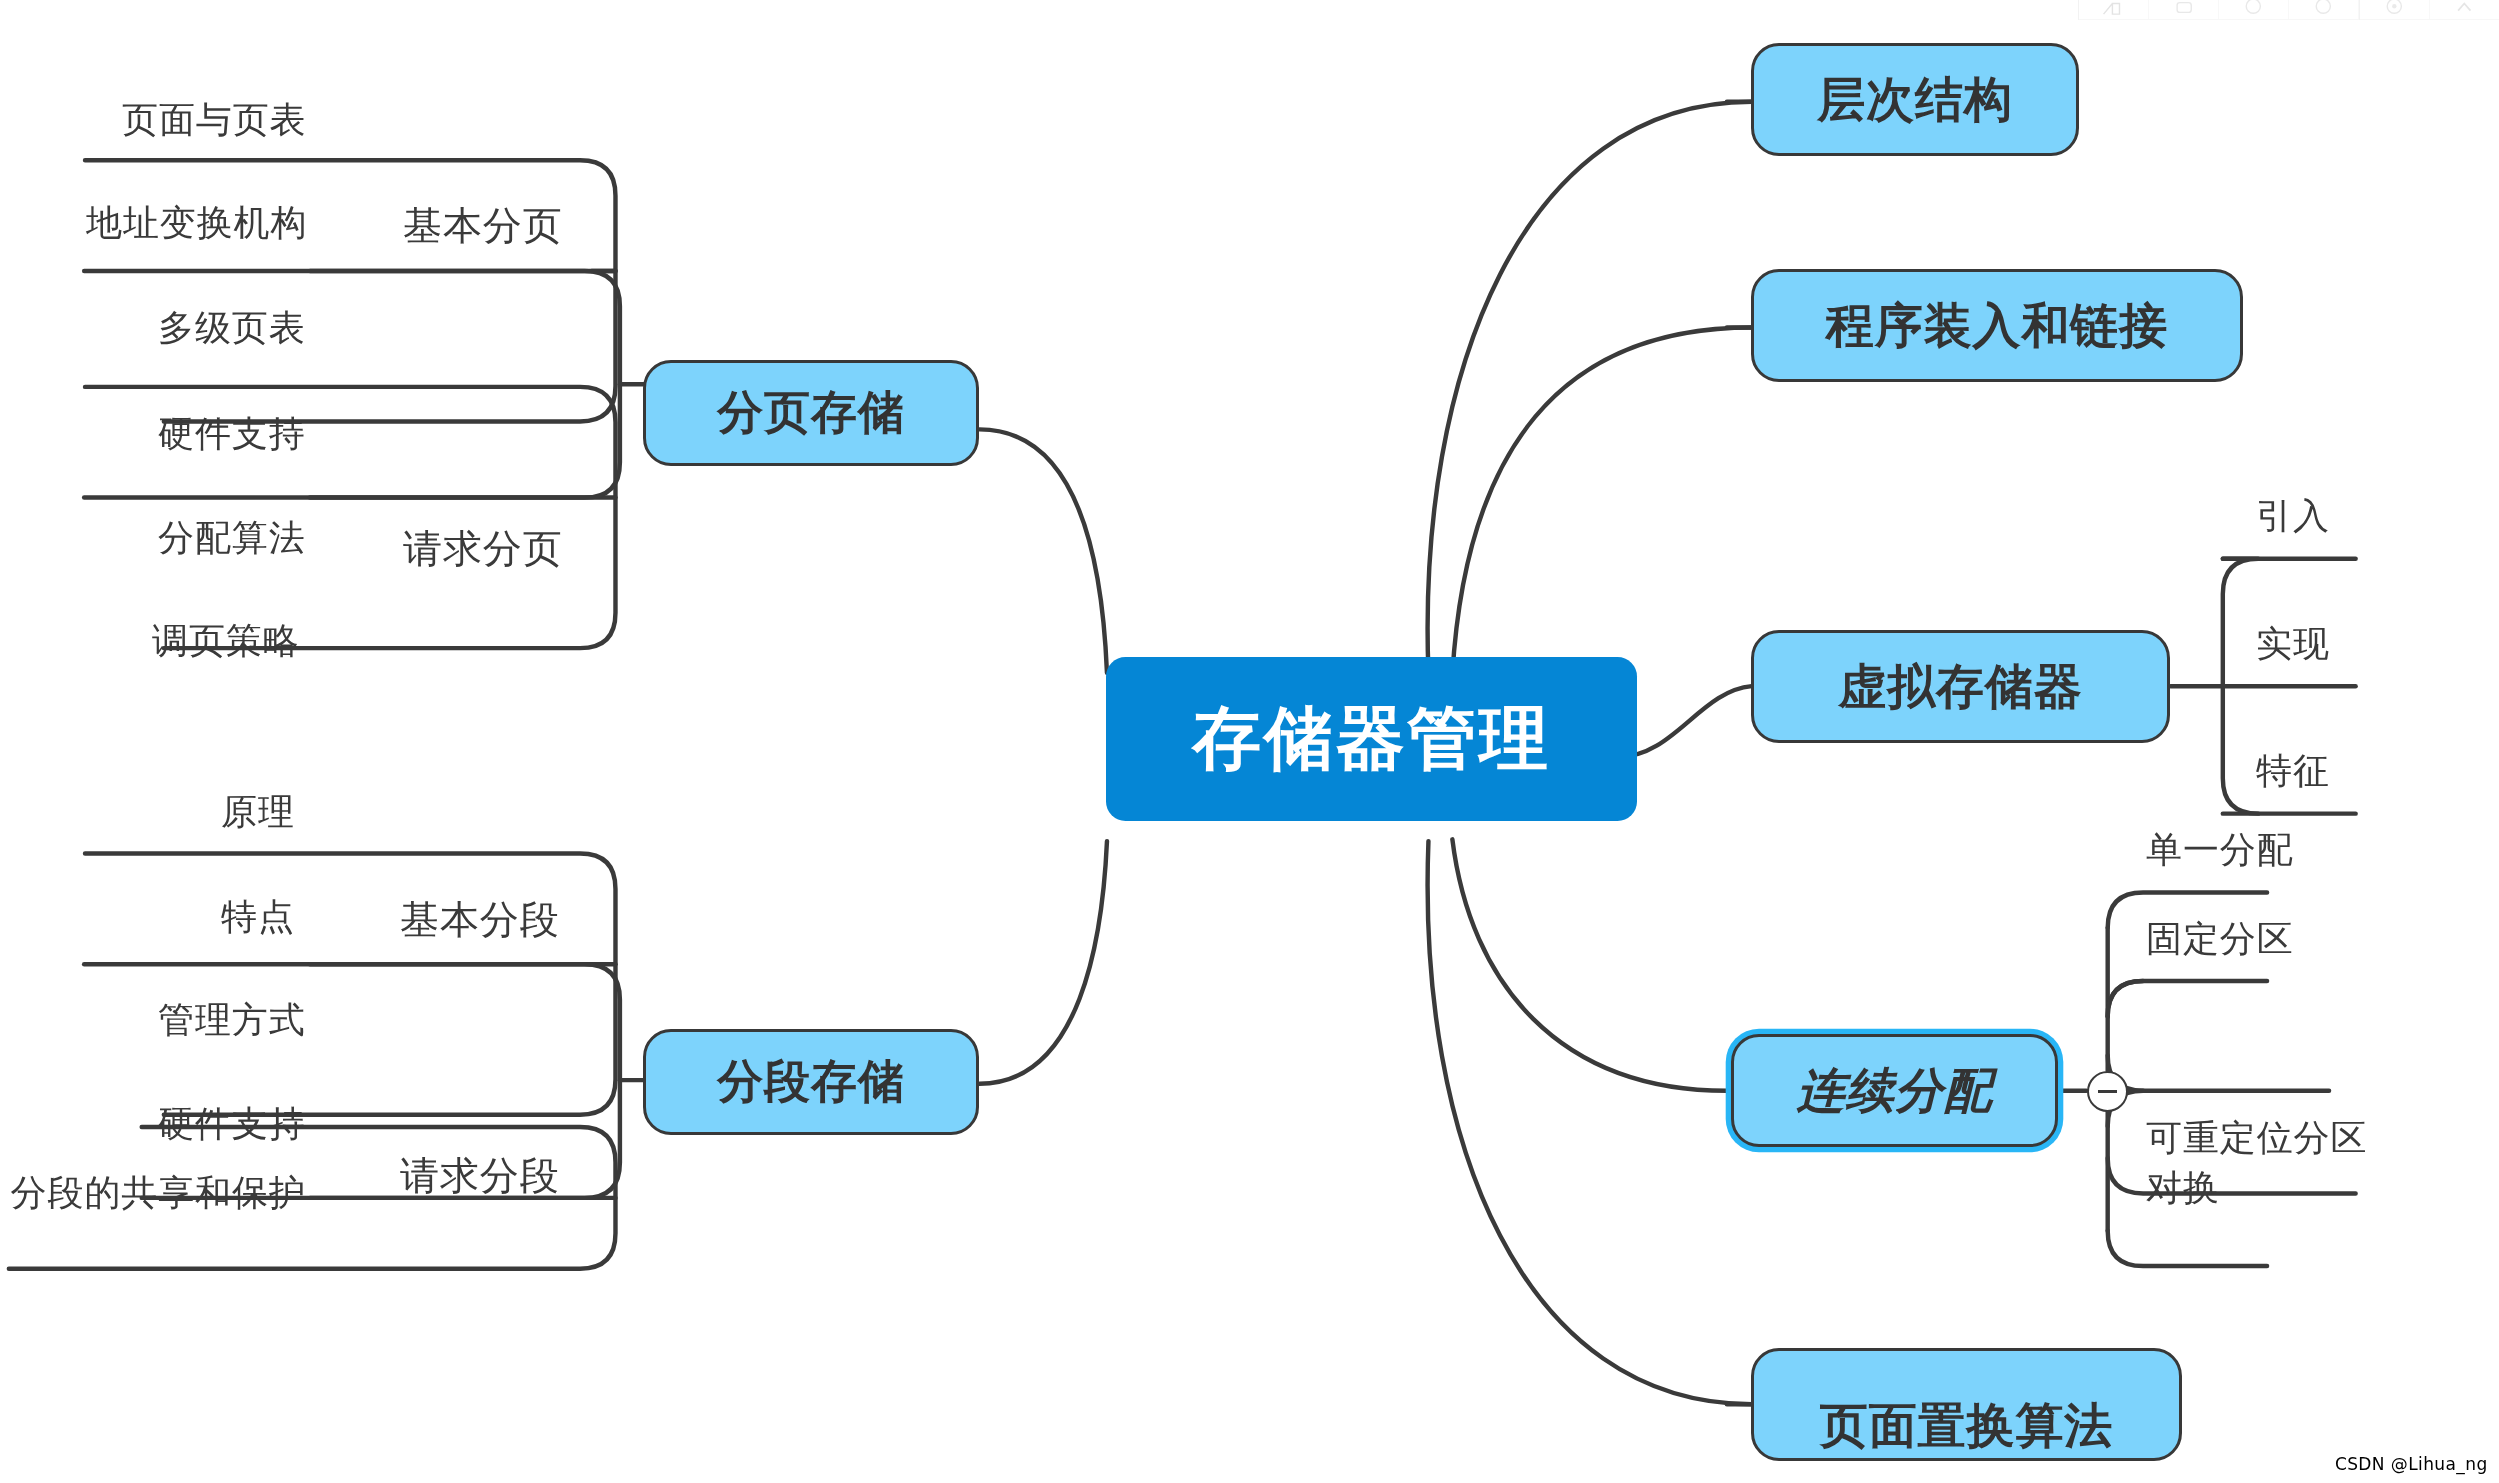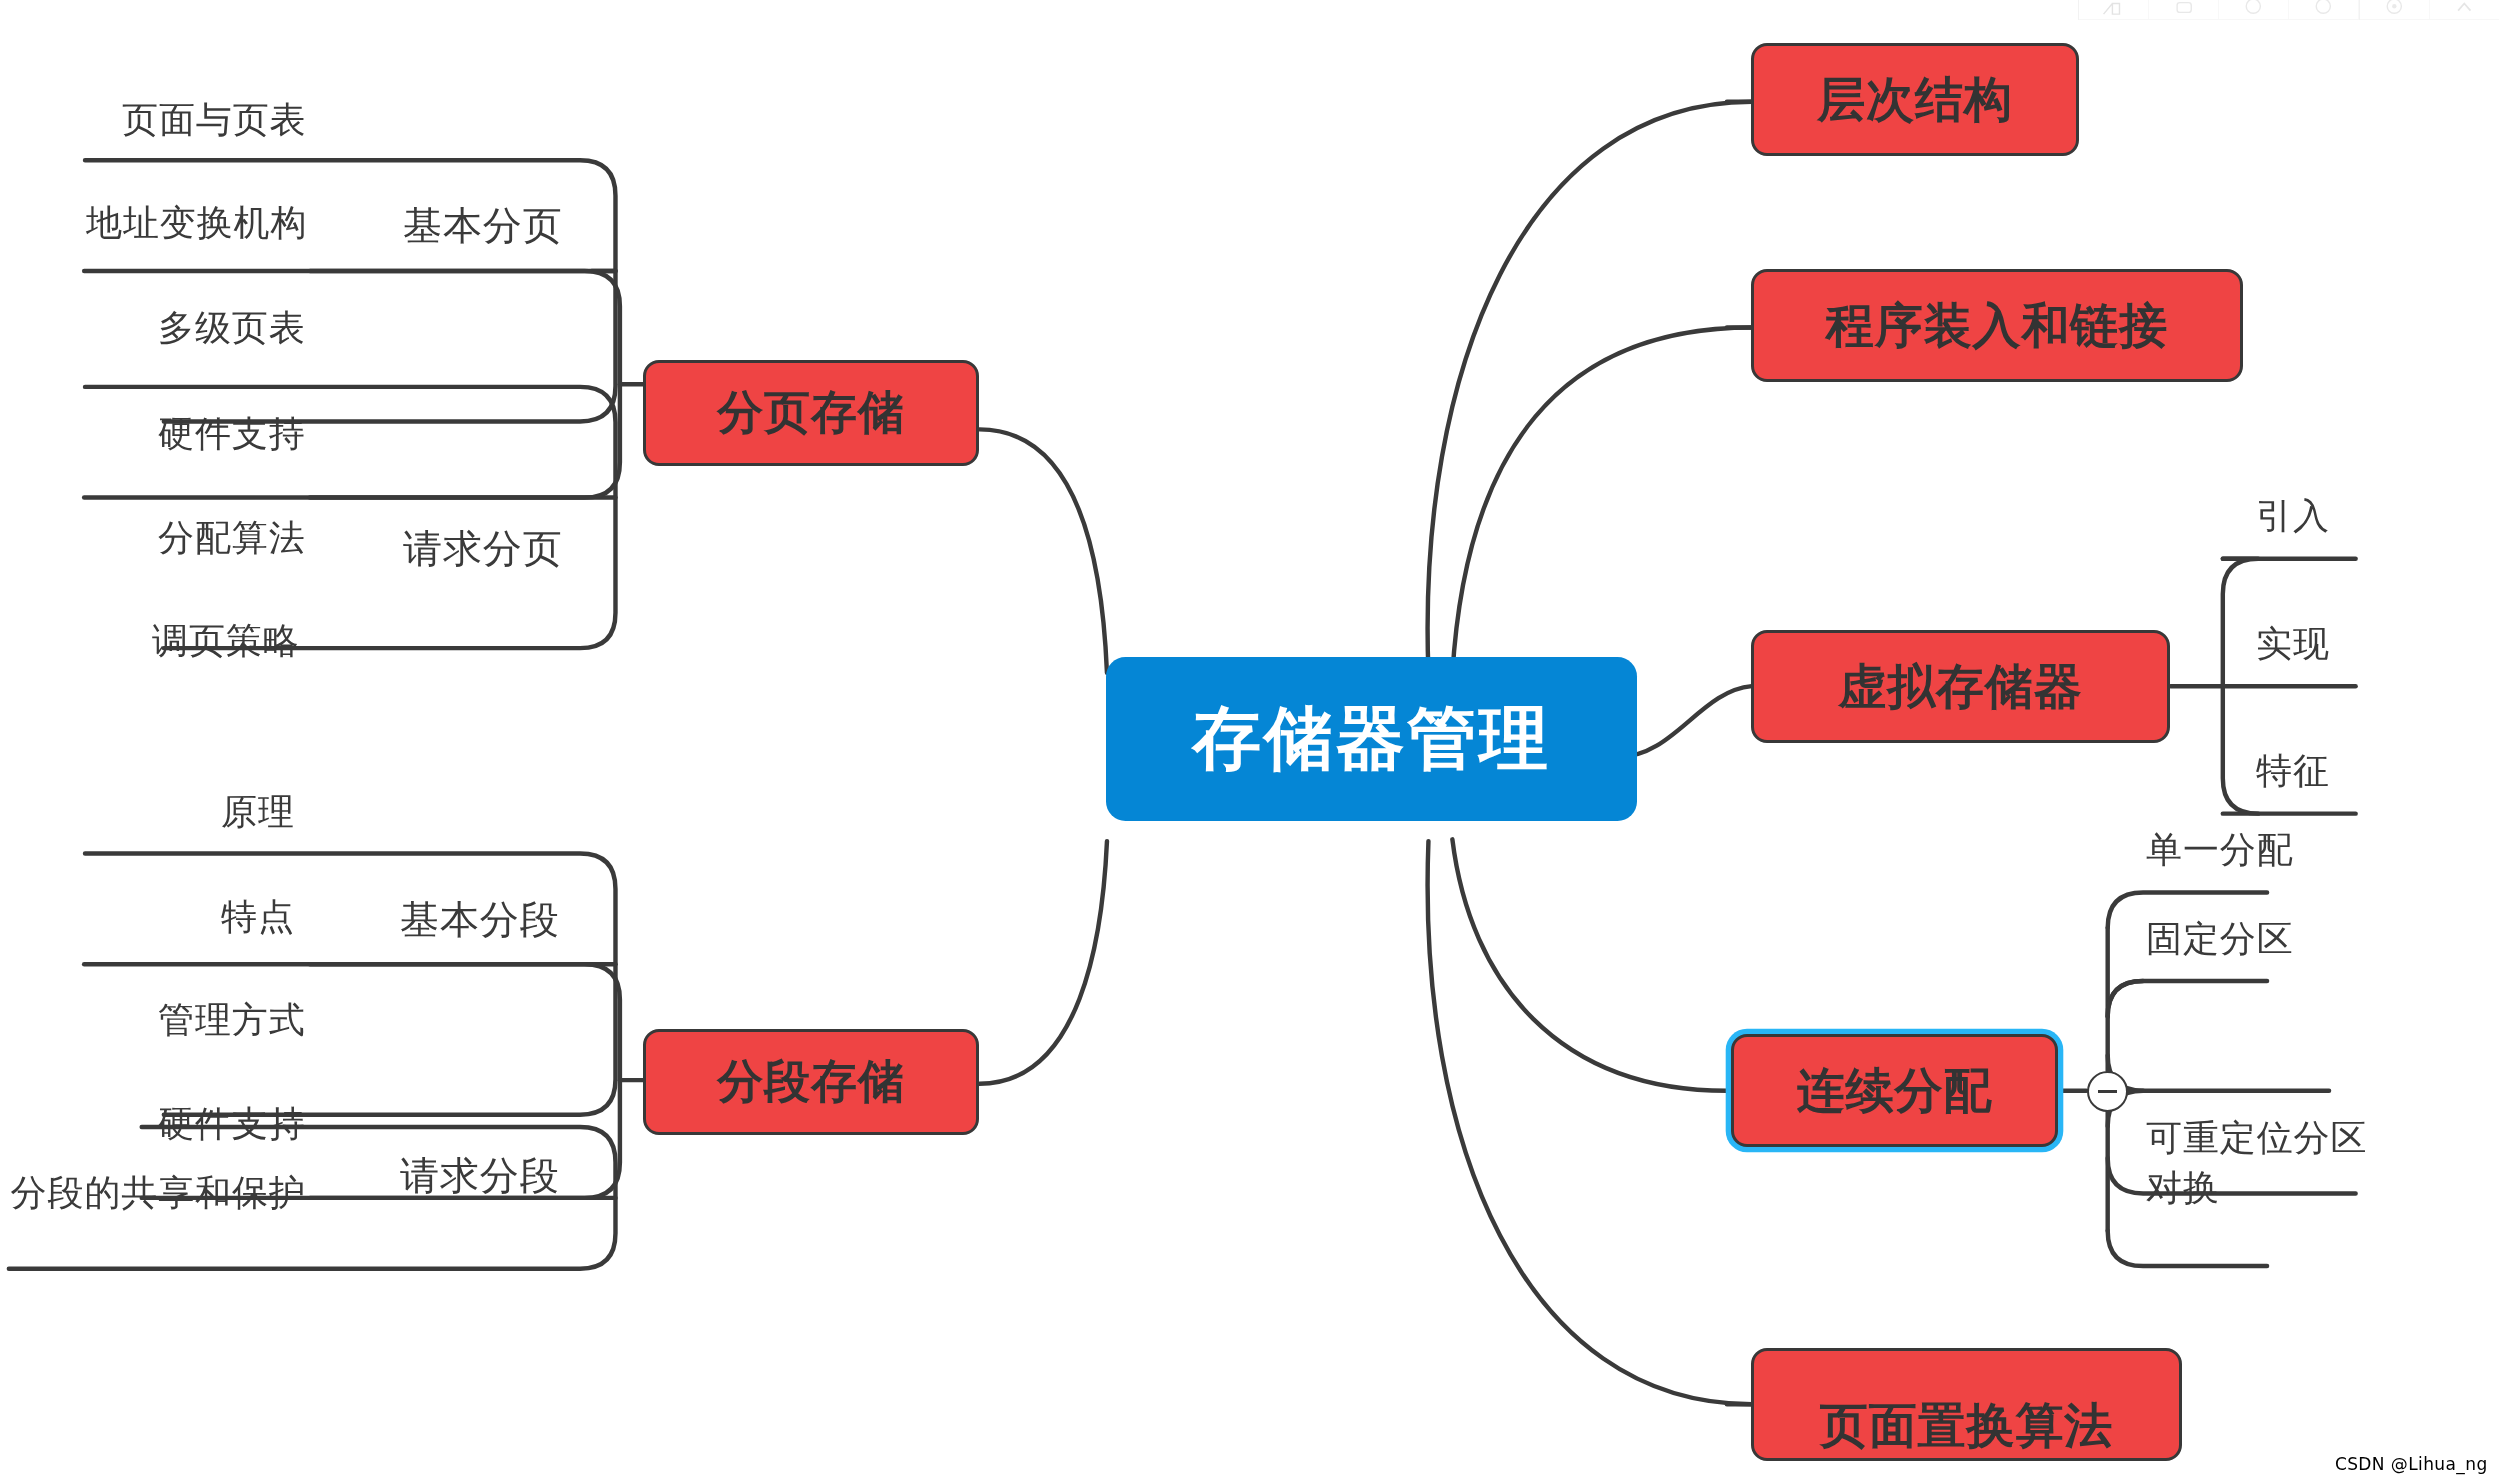--- a/index.html
+++ b/index.html
@@ -8,22 +8,22 @@
     font-family:"DejaVu Sans","Liberation Sans",sans-serif;
     -webkit-font-smoothing:antialiased;
   }
   #canvas{position:absolute;left:0;top:0;width:2500px;height:1483px;}
   svg.layer{position:absolute;left:0;top:0;width:2500px;height:1483px;overflow:visible;}
 
   
   .node{
     position:absolute;box-sizing:border-box;display:flex;
     align-items:center;justify-content:center;
-    border-radius:16px;
-    background:#ef4444;border:3.5px solid #383838;
+    border-radius:28px;
+    background:#7dd3fc;border:3.5px solid #383838;
     color:#333333;font-weight:bold;white-space:nowrap;
     letter-spacing:0.9px;
   }
   .node.root{
     background:#0586d5;border:none;color:#ffffff;
     border-radius:19.5px;letter-spacing:2.7px;margin-left:20px;
   }
   .node.selected{
     box-shadow:0 0 0 5.3px #29b6f6;
   }
@@ -148,21 +148,21 @@
   </div>
 
   <div class="node" style="left:1751px;top:269px;width:492px;height:113px;font-size:48px;">
     <span>程序装入和链接</span>
   </div>
 
   <div class="node" style="left:1751px;top:630px;width:419px;height:113px;font-size:48px;">
     <span>虚拟存储器</span>
   </div>
 
-  <div class="node selected" style="left:1731px;top:1034px;width:327px;height:113px;font-size:48px;">
+  <div class="node selected" style="left:1731px;top:1034px;width:327px;height:113px;font-size:48px;font-style:italic;">
     <span>连续分配</span>
   </div>
 
   <div class="node" style="left:1751px;top:1348px;width:431px;height:113px;font-size:48px;align-items:flex-end;">
     <span>页面置换算法</span>
   </div>
 
   <div class="toggle" style="left:2087px;top:1071px;">
     <span class="bar"></span>
   </div>

